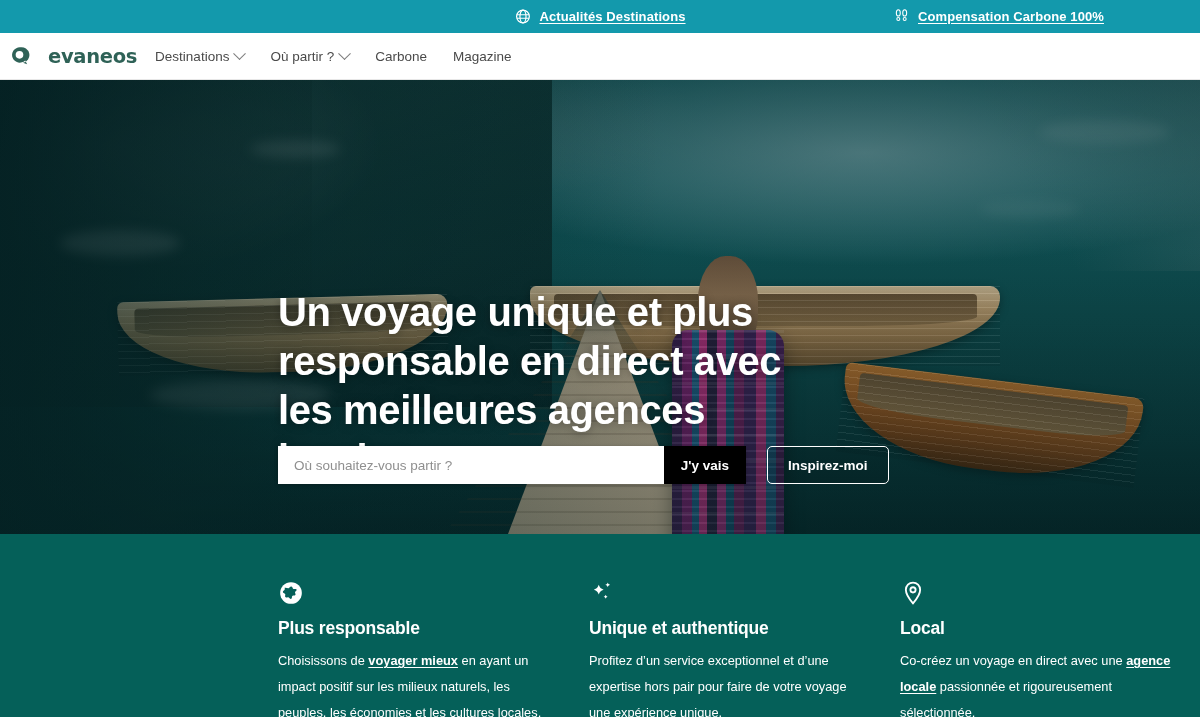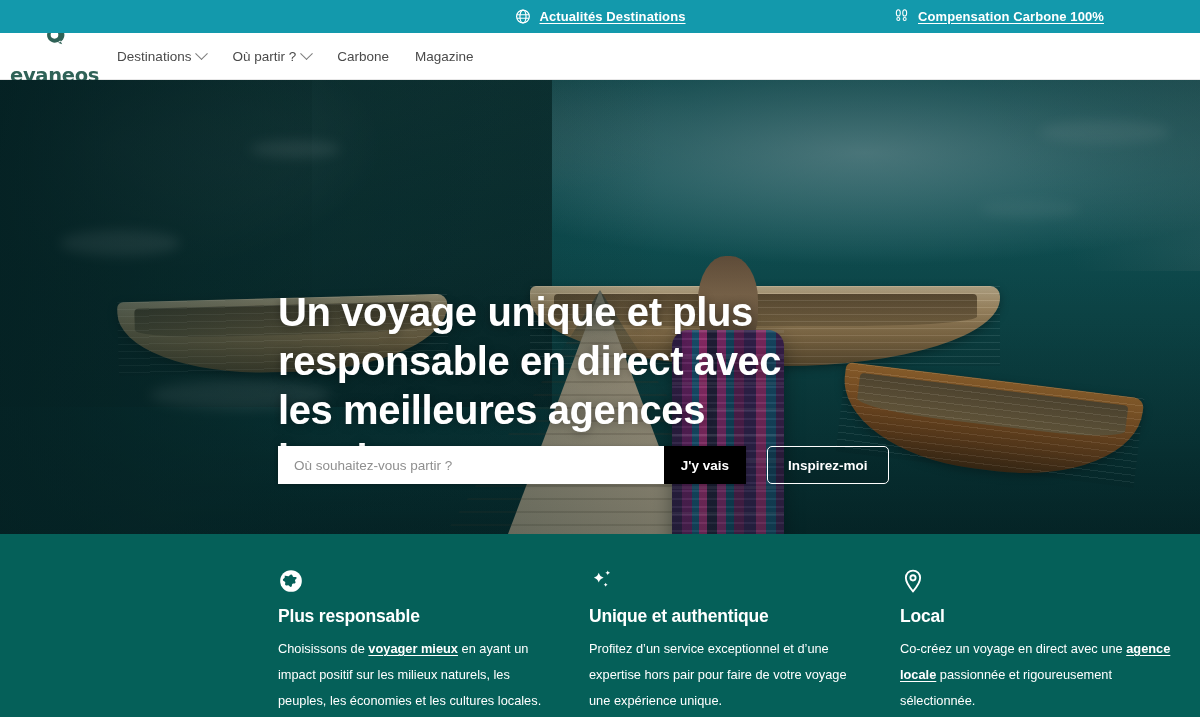--- a/index.html
+++ b/index.html
@@ -54,21 +54,20 @@
     align-items:center;
     padding-left:10px;
     border-bottom:1px solid #e7e7e7;
   }
   .logo{
     display:flex;
     align-items:center;
     gap:18px;
     cursor:pointer;
     margin-right:18px;
-    flex-direction:column;
   }
   .logo-mark{ width:20px; height:20px; display:block; }
   .logo-text{
     font-size:19.5px;
     font-weight:bold;
     color:#2f6257;
     letter-spacing:-.3px;
     font-family:"DejaVu Sans", sans-serif;
   }
   .nav-items{ display:flex; align-items:center; gap:26px; }
@@ -276,21 +275,21 @@
     font-size:13.5px;
     font-weight:bold;
     cursor:pointer;
   }
 
   
   .features{
     height:183px;
     background:#056059;
     display:flex;
-    padding:34px 0 0 278px;
+    padding:46px 0 0 278px;
     gap:0;
     justify-content:center;
   }
   .feature{ width:311px; padding-right:34px; }
   .feature:last-child{ width:300px; padding-right:10px; }
   .feat-ico{ height:26px; margin-bottom:12px; }
   .feat-ico svg{ display:block; }
   .feat-title{
     color:#ffffff;
     font-size:17.5px;

